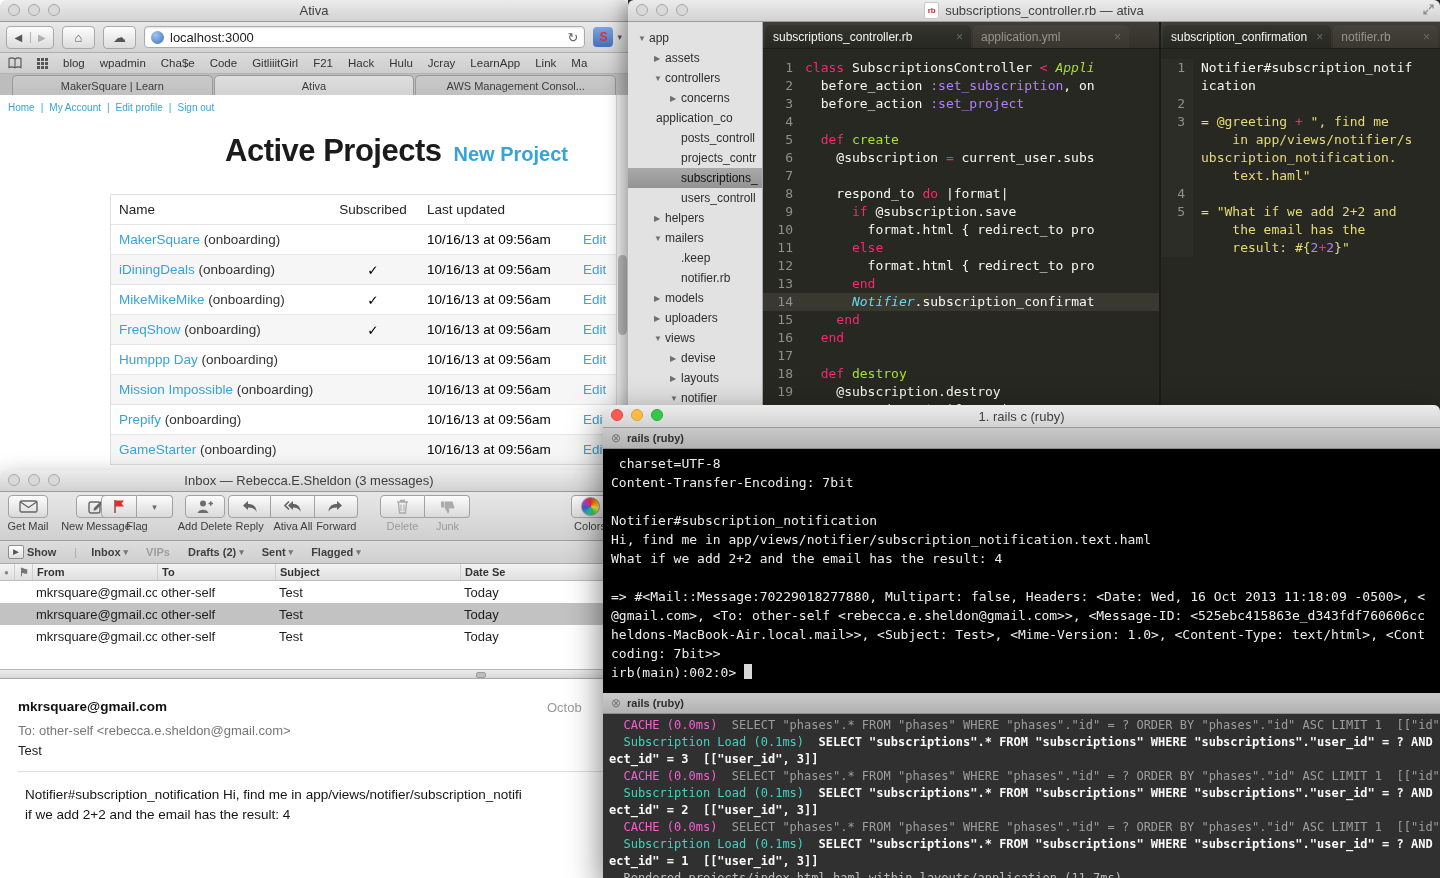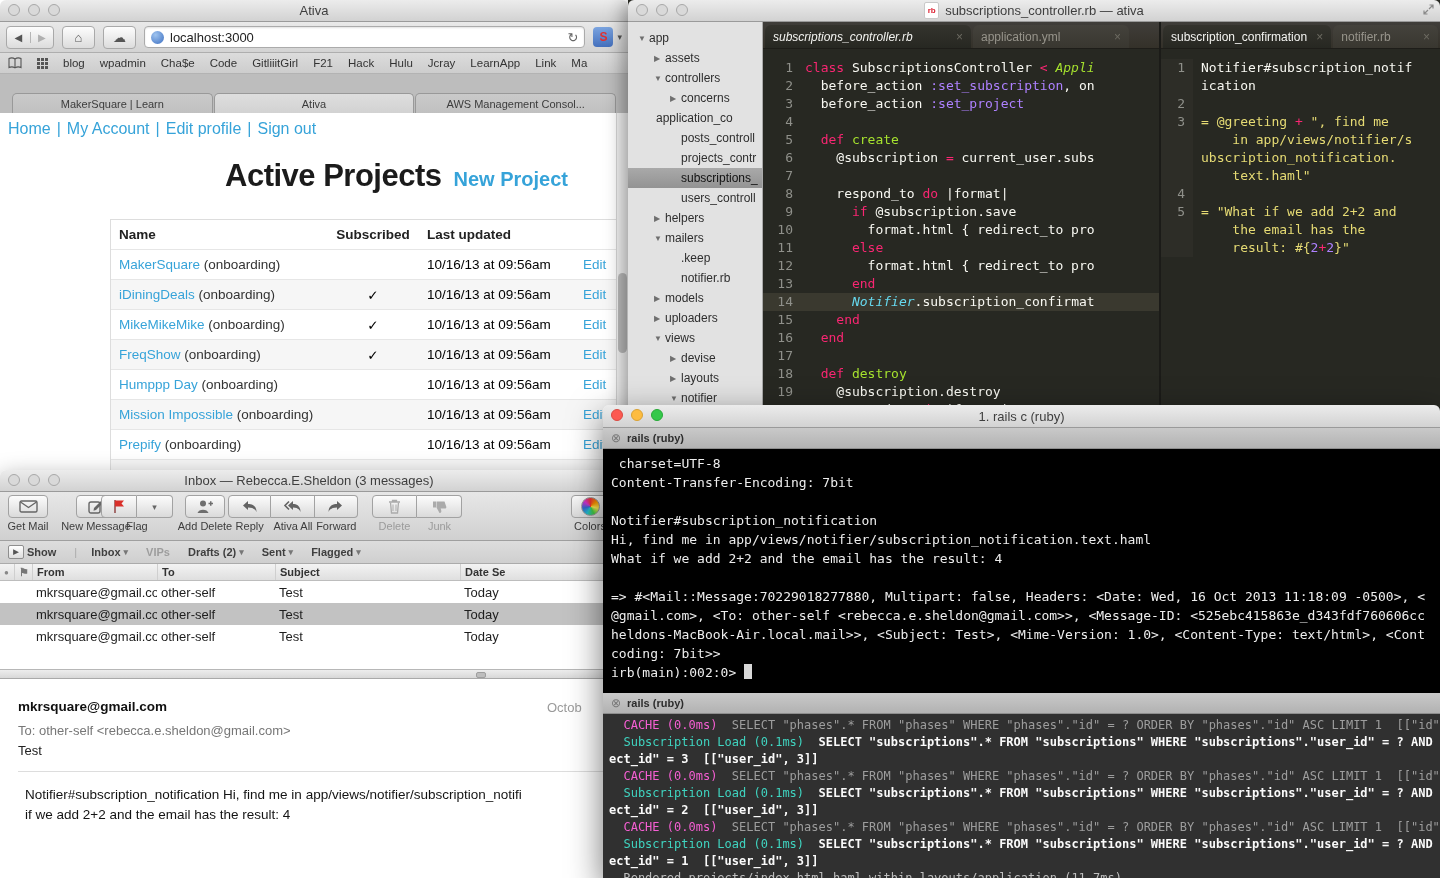--- a/index.html
+++ b/index.html
@@ -24,34 +24,34 @@
   .b-home,.b-cloud{width:31px;font-size:13px;}
   .url-field{flex:1;height:20px;background:#fff;border:1px solid #ababab;border-radius:4px;display:flex;align-items:center;padding:0 6px;gap:6px;box-shadow:inset 0 1px 2px rgba(0,0,0,.12);}
   .globe{width:13px;height:13px;border-radius:50%;background:radial-gradient(circle at 35% 30%,#9fc4ef,#3c6fc2);flex:none;}
   .url-text{flex:1;font-size:13px;color:#222;white-space:nowrap;overflow:hidden;}
   .reload{font-size:13px;color:#666;}
   .ext-btn{width:20px;height:20px;border-radius:4px;background:linear-gradient(#7ba4e0,#4470bd);color:#e03131;font-weight:bold;font-size:12px;display:flex;align-items:center;justify-content:center;flex:none;}
   .ext-caret{font-size:9px;color:#555;margin-left:-4px;}
   .bookmarks-bar{height:20px;background:linear-gradient(#dcdcdc,#cdcdcd);border-bottom:1px solid #b3b3b3;display:flex;align-items:center;padding:0 8px;gap:15px;overflow:hidden;}
   .bm-item{font-size:11.5px;color:#333;white-space:nowrap;}
   .bm-icon{display:flex;align-items:center;color:#555;}
-  .b-tabbar{height:39px;background:#bdbdbd;display:flex;align-items:flex-end;padding:0 12px;gap:1px;}
+  .b-tabbar{height:21px;background:#bdbdbd;display:flex;align-items:flex-end;padding:0 12px;gap:1px;}
   .b-tab{flex:1;height:19px;background:linear-gradient(#cacaca,#c0c0c0);border:1px solid #999;border-bottom:none;border-radius:5px 5px 0 0;
     font-size:11px;color:#3c3c3c;display:flex;align-items:center;justify-content:center;white-space:nowrap;overflow:hidden;}
   .b-tab.active{background:linear-gradient(#dedede,#d2d2d2);}
   .b-page{position:relative;height:386px;background:#fff;overflow:hidden;}
-  .b-nav{padding:7px 0 0 8px;font-size:16px;}
+  .b-nav{padding:7px 0 0 8px;font-size:10px;}
   .nav-link{color:#36a3d9;text-decoration:none;}
   .nav-sep{color:#36a3d9;margin:0 6px;}
   .b-heading{margin:20px 0 0 225px;display:flex;align-items:baseline;gap:12px;white-space:nowrap;}
   .b-h1{font-size:31px;font-weight:bold;color:#1b1b1b;letter-spacing:-.5px;}
   .b-newproj{font-size:20px;font-weight:bold;color:#36a3d9;text-decoration:none;}
   .p-table{margin:25px 0 0 110px;width:540px;border:1px solid #ddd;font-size:13.5px;}
   .p-row{display:grid;grid-template-columns:216px 92px 156px 42px 24px;height:29px;align-items:center;border-top:1px solid #e6e6e6;}
-  .p-row.head{border-top:none;font-weight:bold;color:#222;}
+  .p-row.head{border-top:none;font-weight:normal;color:#222;}
   .p-row.stripe{background:#f6f6f6;}
   .p-cell{padding-left:8px;white-space:nowrap;overflow:hidden;}
   .p-sub{text-align:center;padding-left:0;}
   .p-link{color:#36a3d9;text-decoration:none;}
   .p-suffix{color:#333;}
   .b-scrollbar{position:absolute;right:0;top:0;bottom:0;width:11px;background:#f4f4f4;border-left:1px solid #d5d5d5;}
   .b-thumb{position:absolute;left:1px;right:1px;top:160px;height:80px;border-radius:5px;background:#bdbdbd;}
 
   
   .win-sublime{left:628px;top:0;width:812px;height:478px;z-index:2;background:#272822;box-shadow:-4px 4px 18px rgba(0,0,0,.4);}
@@ -388,21 +388,21 @@
           </div>
           <div class="tree-row" style="padding-left: 42px;">
             <span class="tree-tri">▼</span>
             <span>notifier</span>
           </div>
         </div>
       <div class="s-editor">
         <div class="pane pane-left">
           <div class="e-tabbar">
               <div class="e-tab active" style="width: 190px;">
-                <span style="overflow: hidden; white-space: nowrap; flex: 1 1 0%; font-style: italic;">subscriptions_controller.rb</span>
+                <span style="overflow: hidden; white-space: nowrap; flex: 1 1 0%;">subscriptions_controller.rb</span>
                 <span class="tab-close">×</span>
               </div>
               <div class="e-tab" style="width: 140px;">
                 <span style="overflow: hidden; white-space: nowrap; flex: 1 1 0%;">application.yml</span>
                 <span class="tab-close">×</span>
               </div>
             </div>
           <div class="e-code">
               <div class="cl"><span class="gut">1</span><span class="tok-kw">class </span><span class="tok-txt">SubscriptionsController </span><span class="tok-kw">&lt; </span><span class="tok-sup">Appli</span></div>
               <div class="cl"><span class="gut">2</span><span class="tok-txt">  before_action </span><span class="tok-sym">:set_subscription</span><span class="tok-txt">, on</span></div>
@@ -545,21 +545,21 @@
                 </svg>
               </span>
           </div>
         </div>
         <div style="display:flex;">
           <div class="tb-label" style="width:44px;">Reply</div>
           <div class="tb-label" style="width:44px;">Ativa All</div>
           <div class="tb-label" style="width:44px;">Forward</div>
         </div>
       </div>
-      <div class="tb-item" style="left:372px;width:90px;">
+      <div class="tb-item" style="left:380px;width:90px;">
         <div class="tb-btnrow">
           <div class="tb-btn tb-seg first" style="width:45px;">
             <span>
                 <svg width="13" height="15" viewBox="0 0 13 15">
                   <path d="M1 3 H12 M4.5 3 V1.5 H8.5 V3" stroke="#ababab" stroke-width="1.3" fill="none"></path>
                   <path d="M2.5 3.5 L3.5 14 H9.5 L10.5 3.5" fill="none" stroke="#ababab" stroke-width="1.3"></path>
                   <path d="M5 5.5 V12 M8 5.5 V12" stroke="#ababab" stroke-width="1"></path>
                 </svg>
               </span>
           </div>

